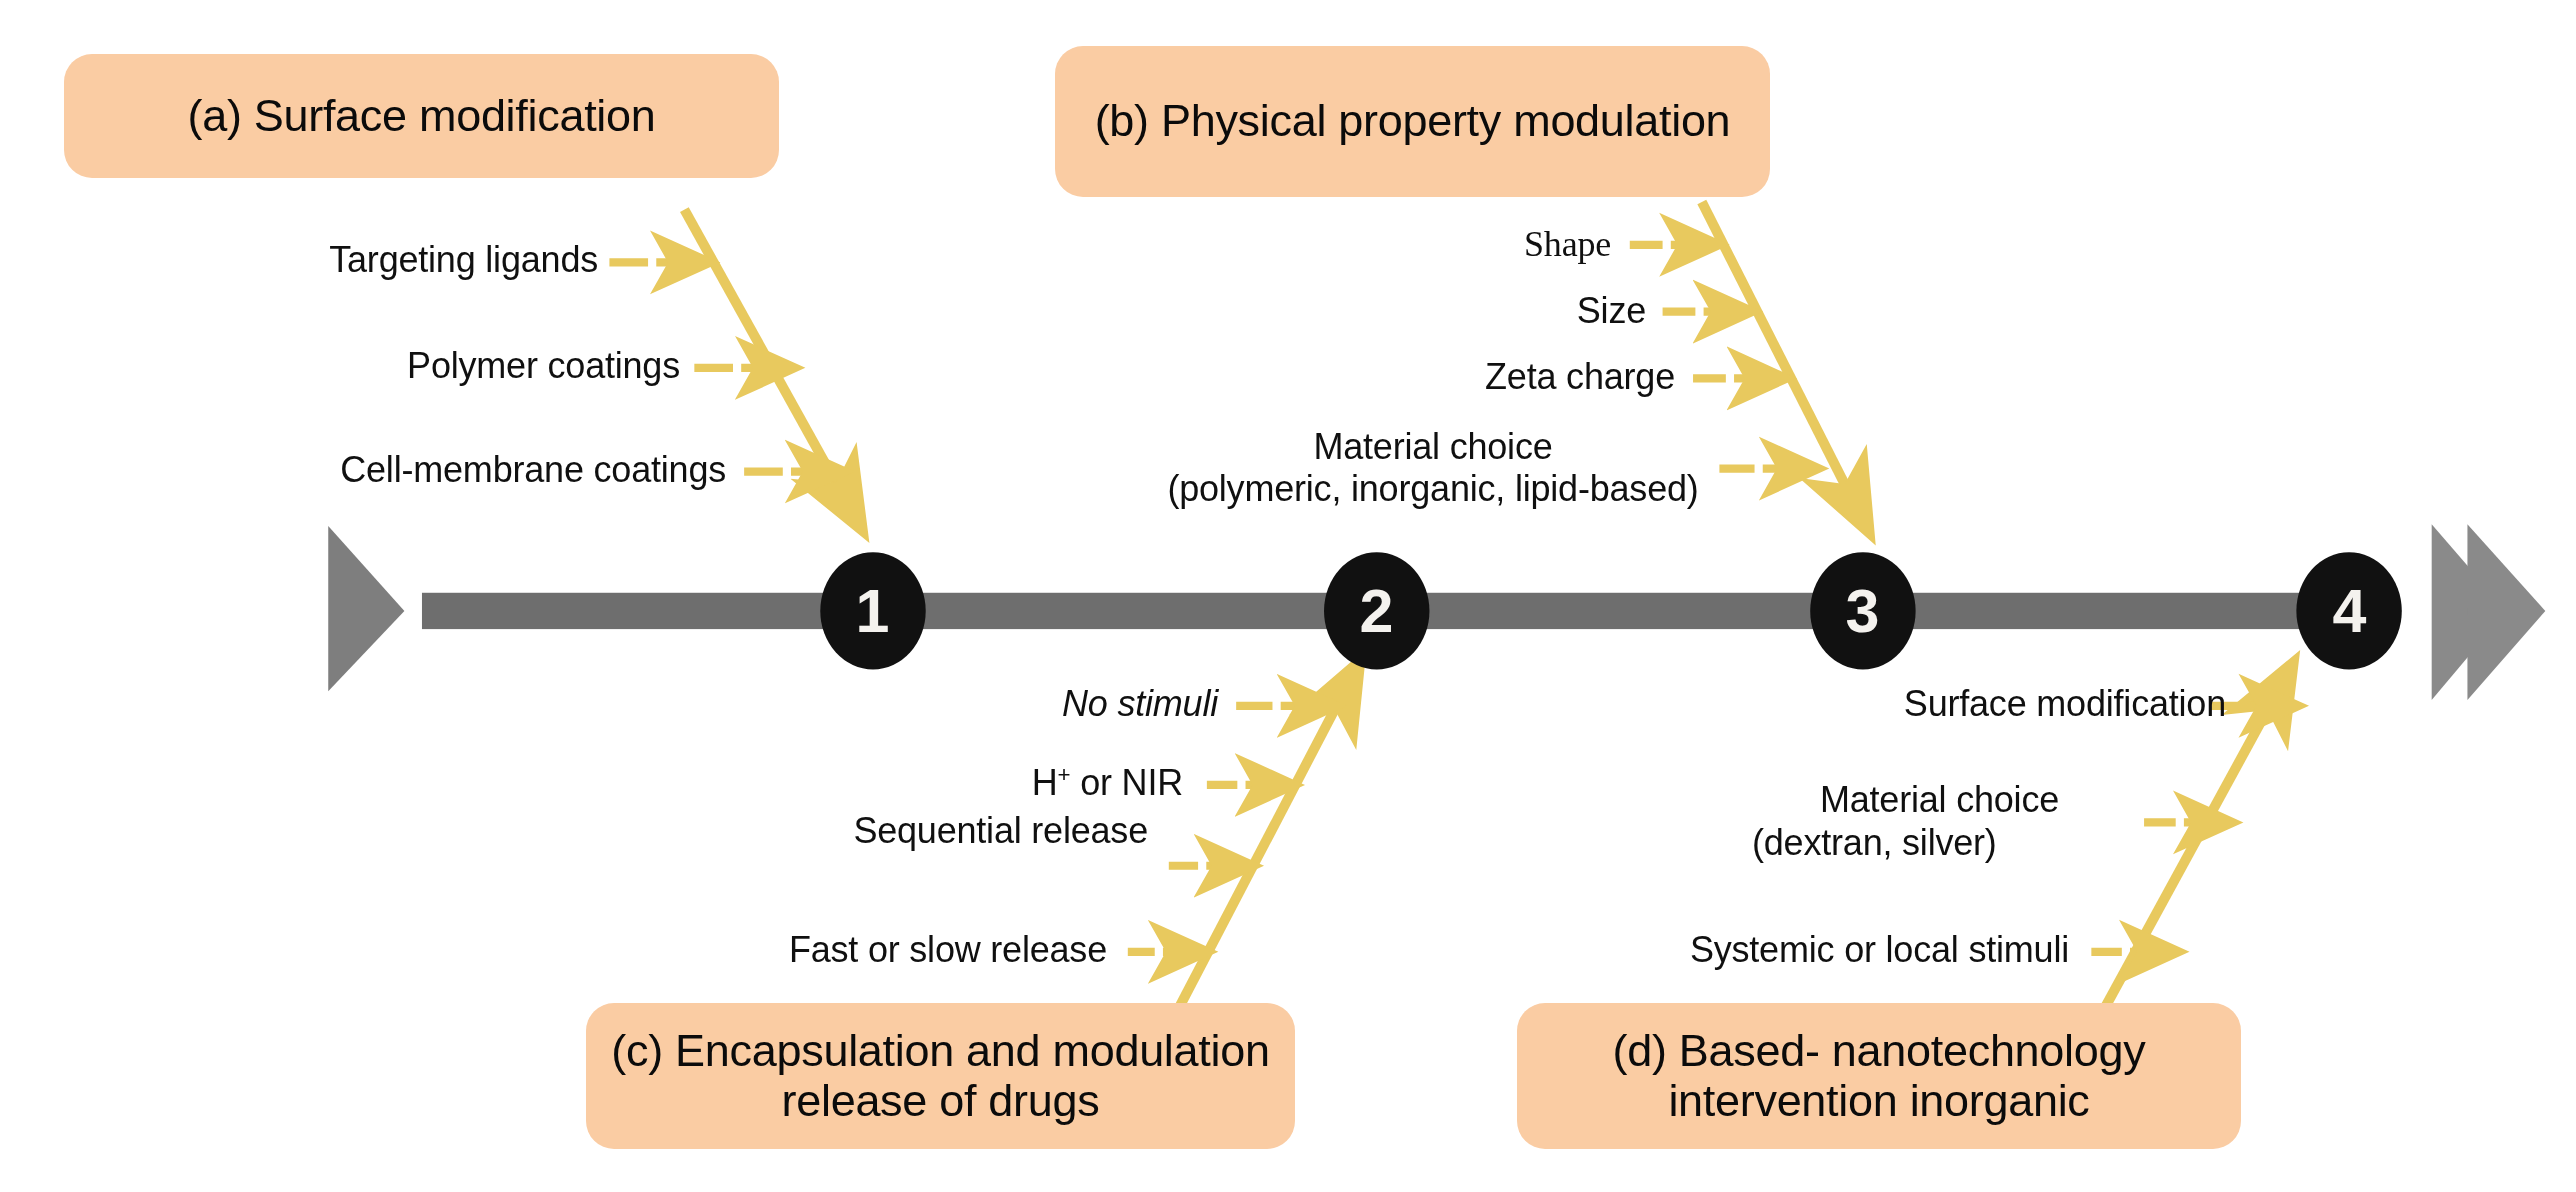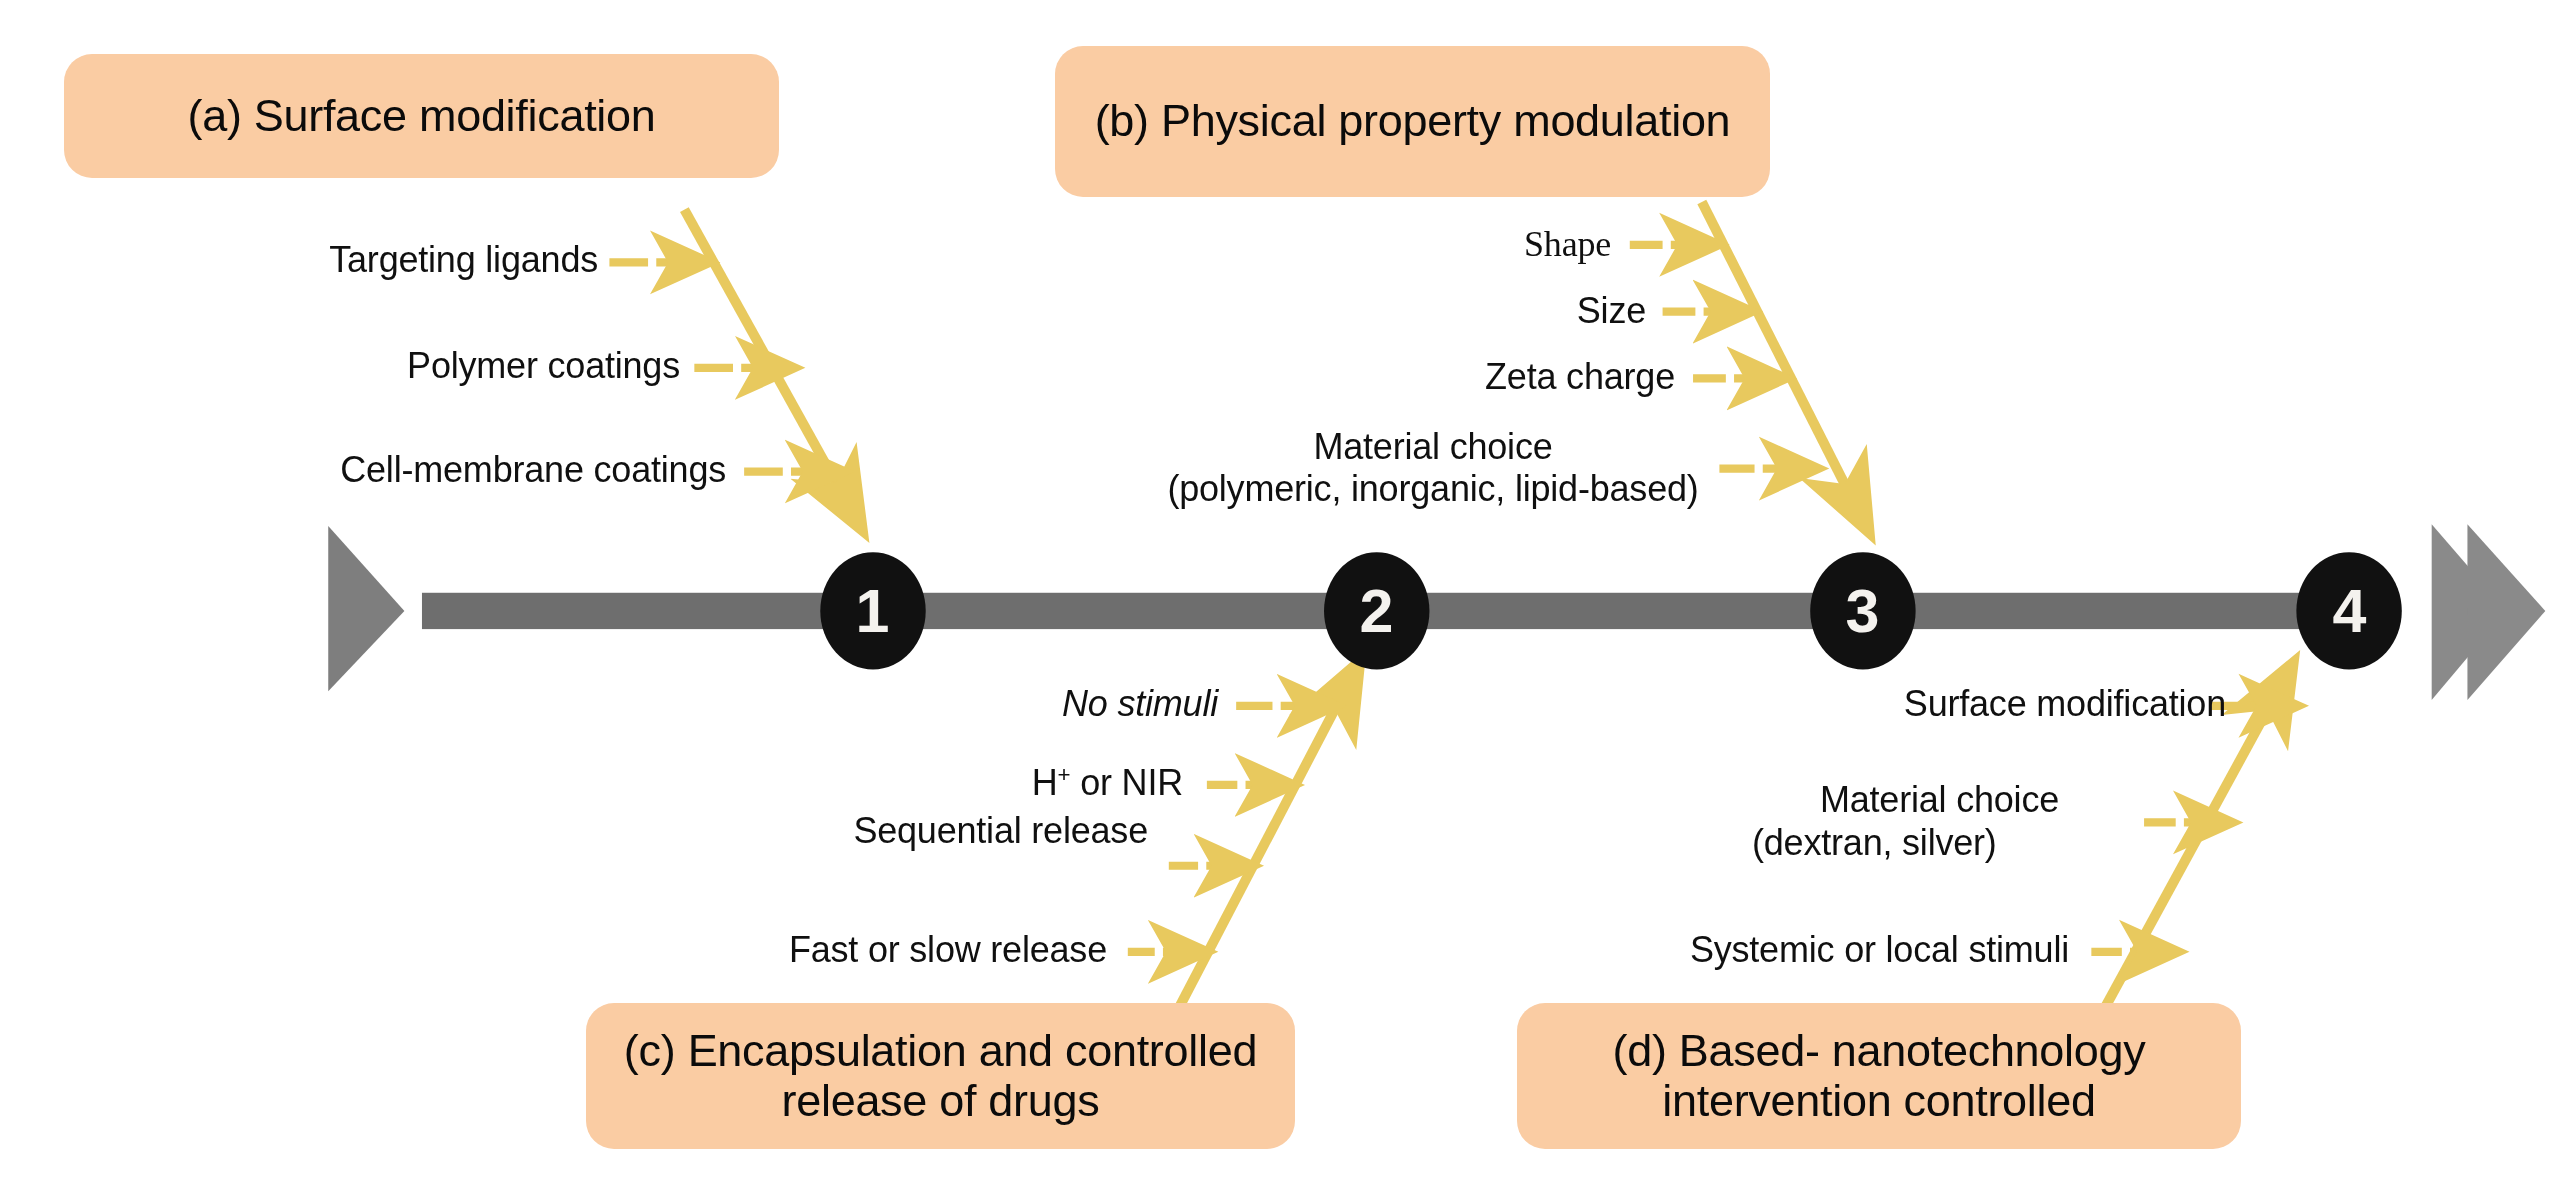--- a/index.html
+++ b/index.html
@@ -117,23 +117,23 @@
 
   <div class="node-num" style="left:820px; top:570px; width:105px; height:82px;">1</div>
   <div class="node-num" style="left:1324px; top:570px; width:105px; height:82px;">2</div>
   <div class="node-num" style="left:1810px; top:570px; width:105px; height:82px;">3</div>
   <div class="node-num" style="left:2297px; top:570px; width:105px; height:82px;">4</div>
 
   <div class="pill" style="left:64px; top:54px; width:715px; height:124px;">(a) Surface modification</div>
 
   <div class="pill" style="left:1055px; top:46px; width:715px; height:151px;">(b) Physical property modulation</div>
 
-  <div class="pill" style="left:586px; top:1003px; width:709px; height:146px;">(c) Encapsulation and controlled release of drugs</div>
+  <div class="pill" style="left:586px; top:1003px; width:709px; height:146px;">(c) Encapsulation and modulation release of drugs</div>
 
-  <div class="pill" style="left:1517px; top:1003px; width:724px; height:146px;">(d) Based- nanotechnology intervention controlled</div>
+  <div class="pill" style="left:1517px; top:1003px; width:724px; height:146px;">(d) Based- nanotechnology intervention inorganic</div>
 
   <div class="lbl r" style="left:176px; top:240px; width:422px;">Targeting ligands</div>
   <div class="lbl r" style="left:258px; top:346px; width:422px;">Polymer coatings</div>
   <div class="lbl r" style="left:269px; top:450px; width:457px;">Cell-membrane coatings</div>
 
   <div class="lbl r" style="left:1277px; top:224px; width:334px;font-family:Liberation Serif, serif;">Shape</div>
   <div class="lbl r" style="left:1312px; top:291px; width:334px;">Size</div>
   <div class="lbl r" style="left:1318px; top:357px; width:357px;">Zeta charge</div>
   <div class="lbl" style="left:1137px; top:427px; width:592px; text-align:center;">Material choice</div>
   <div class="lbl" style="left:1137px; top:469px; width:592px; text-align:center;">(polymeric, inorganic, lipid-based)</div>

